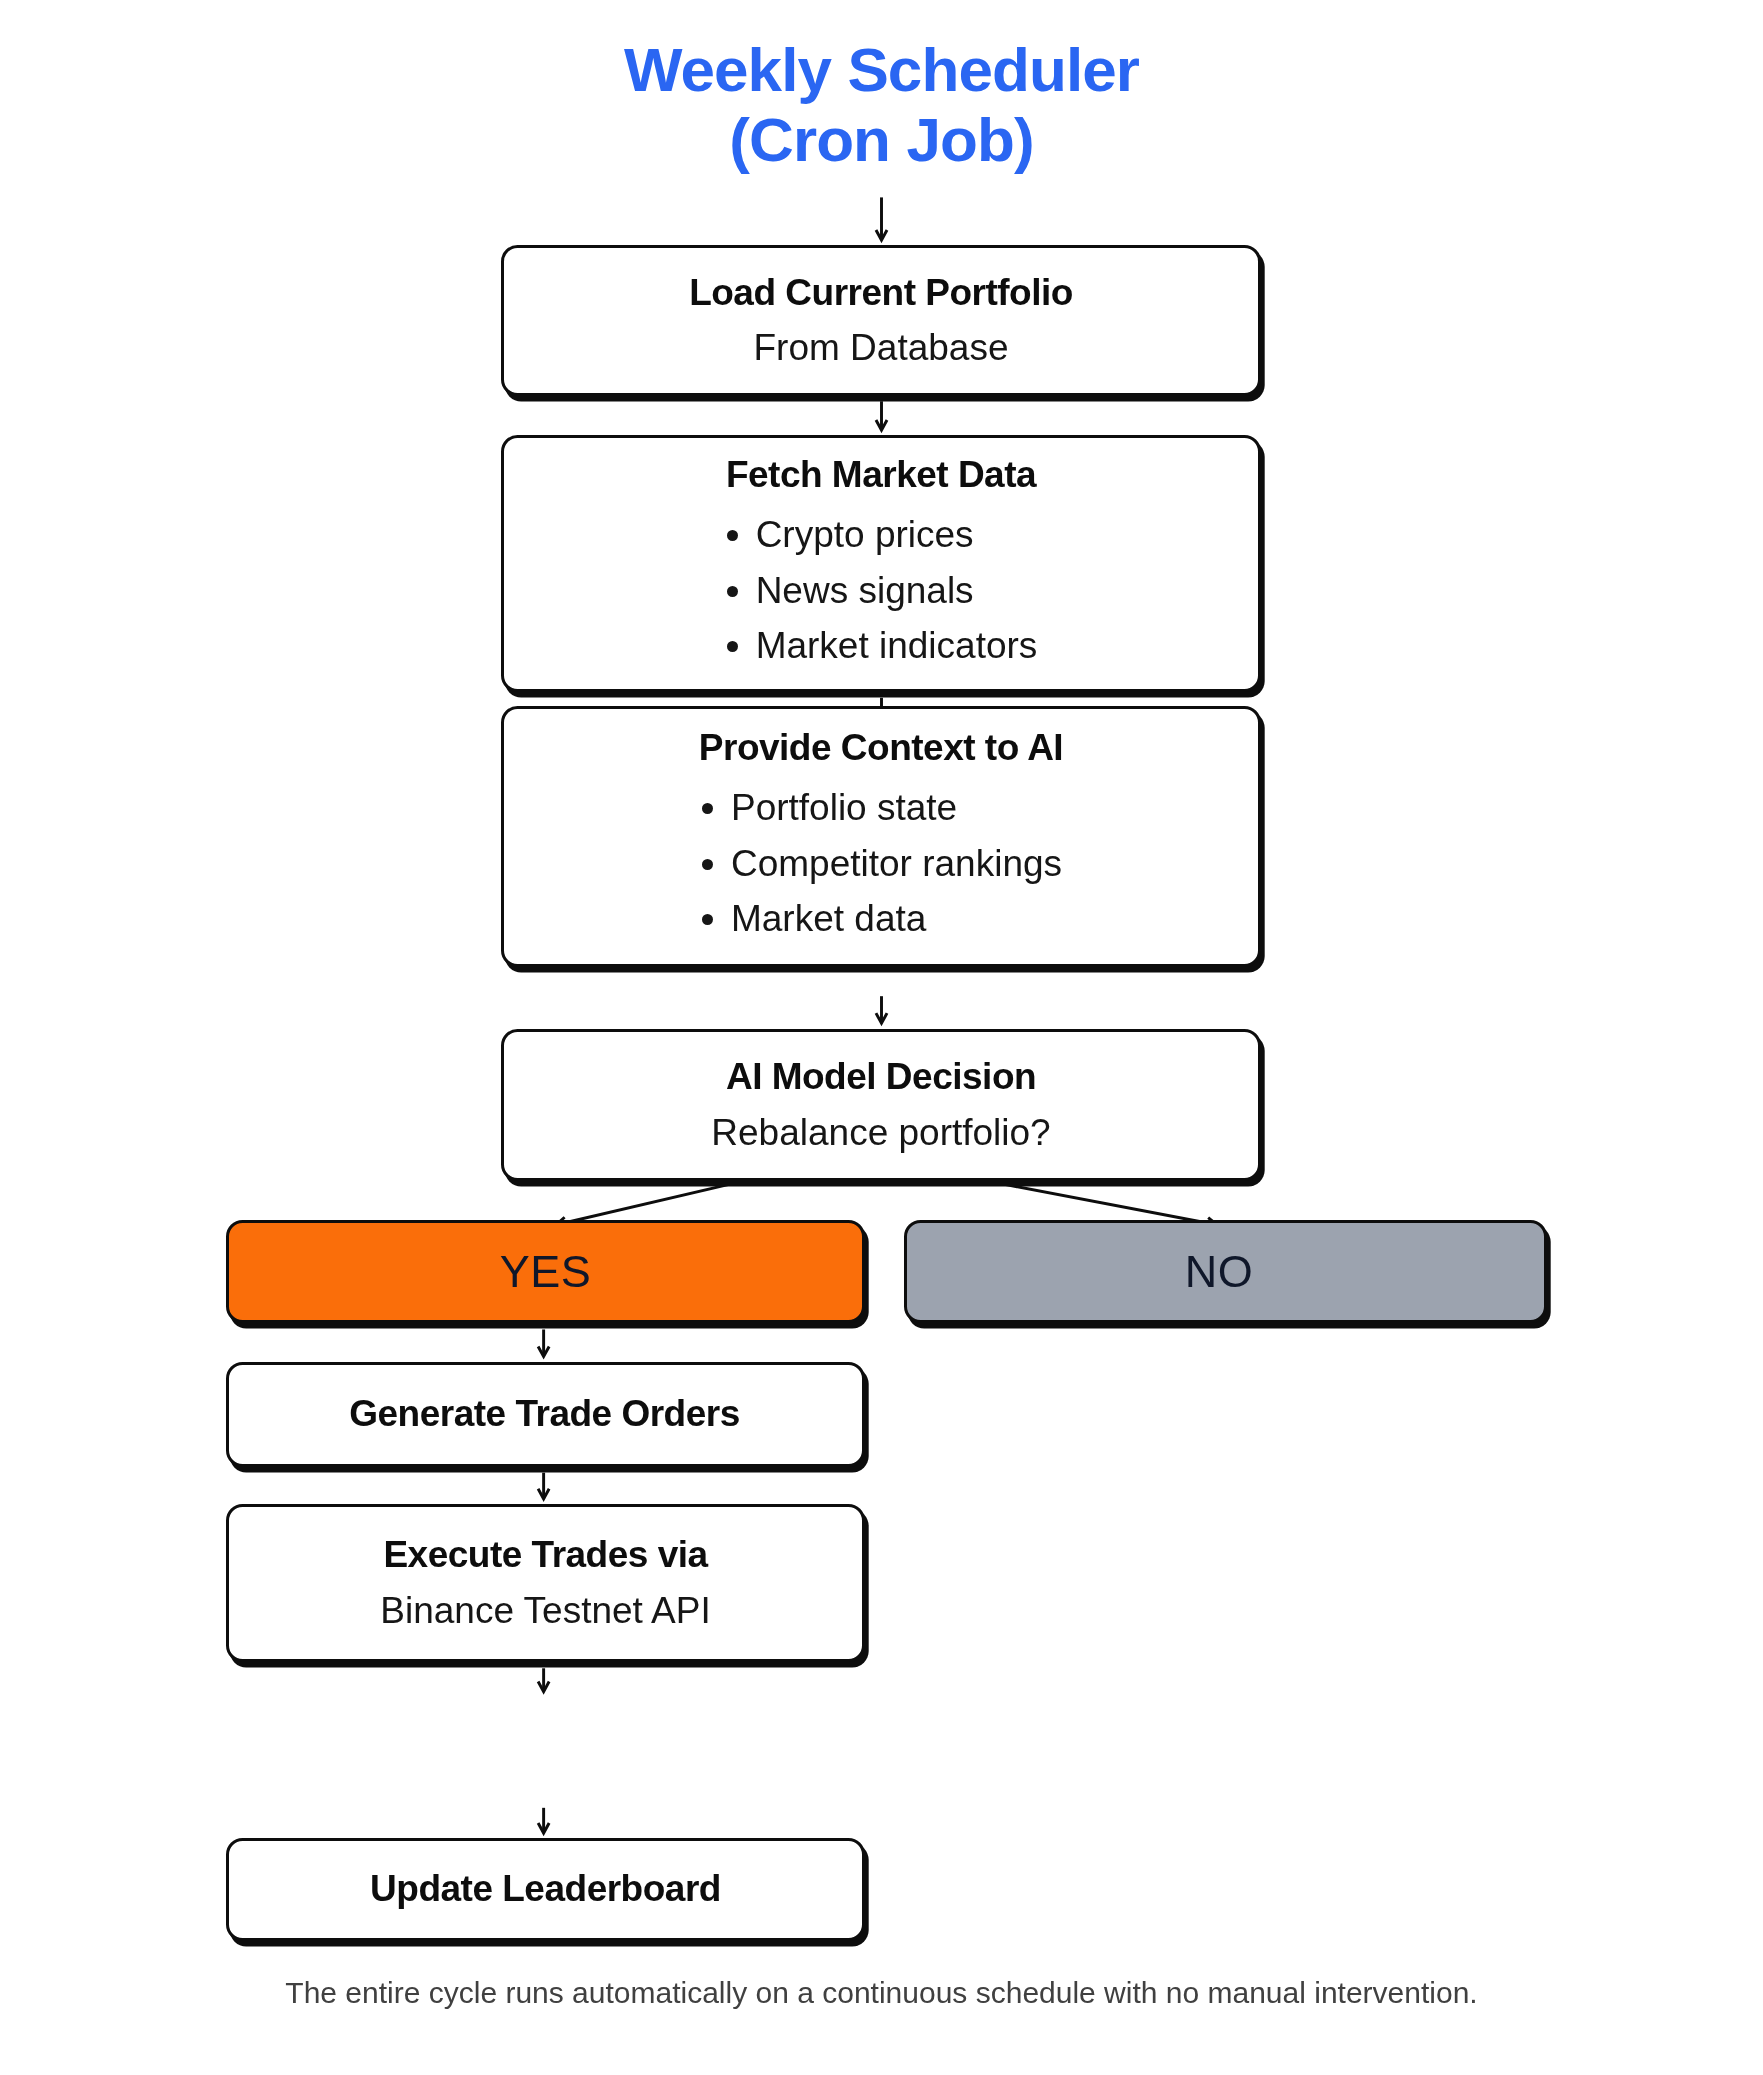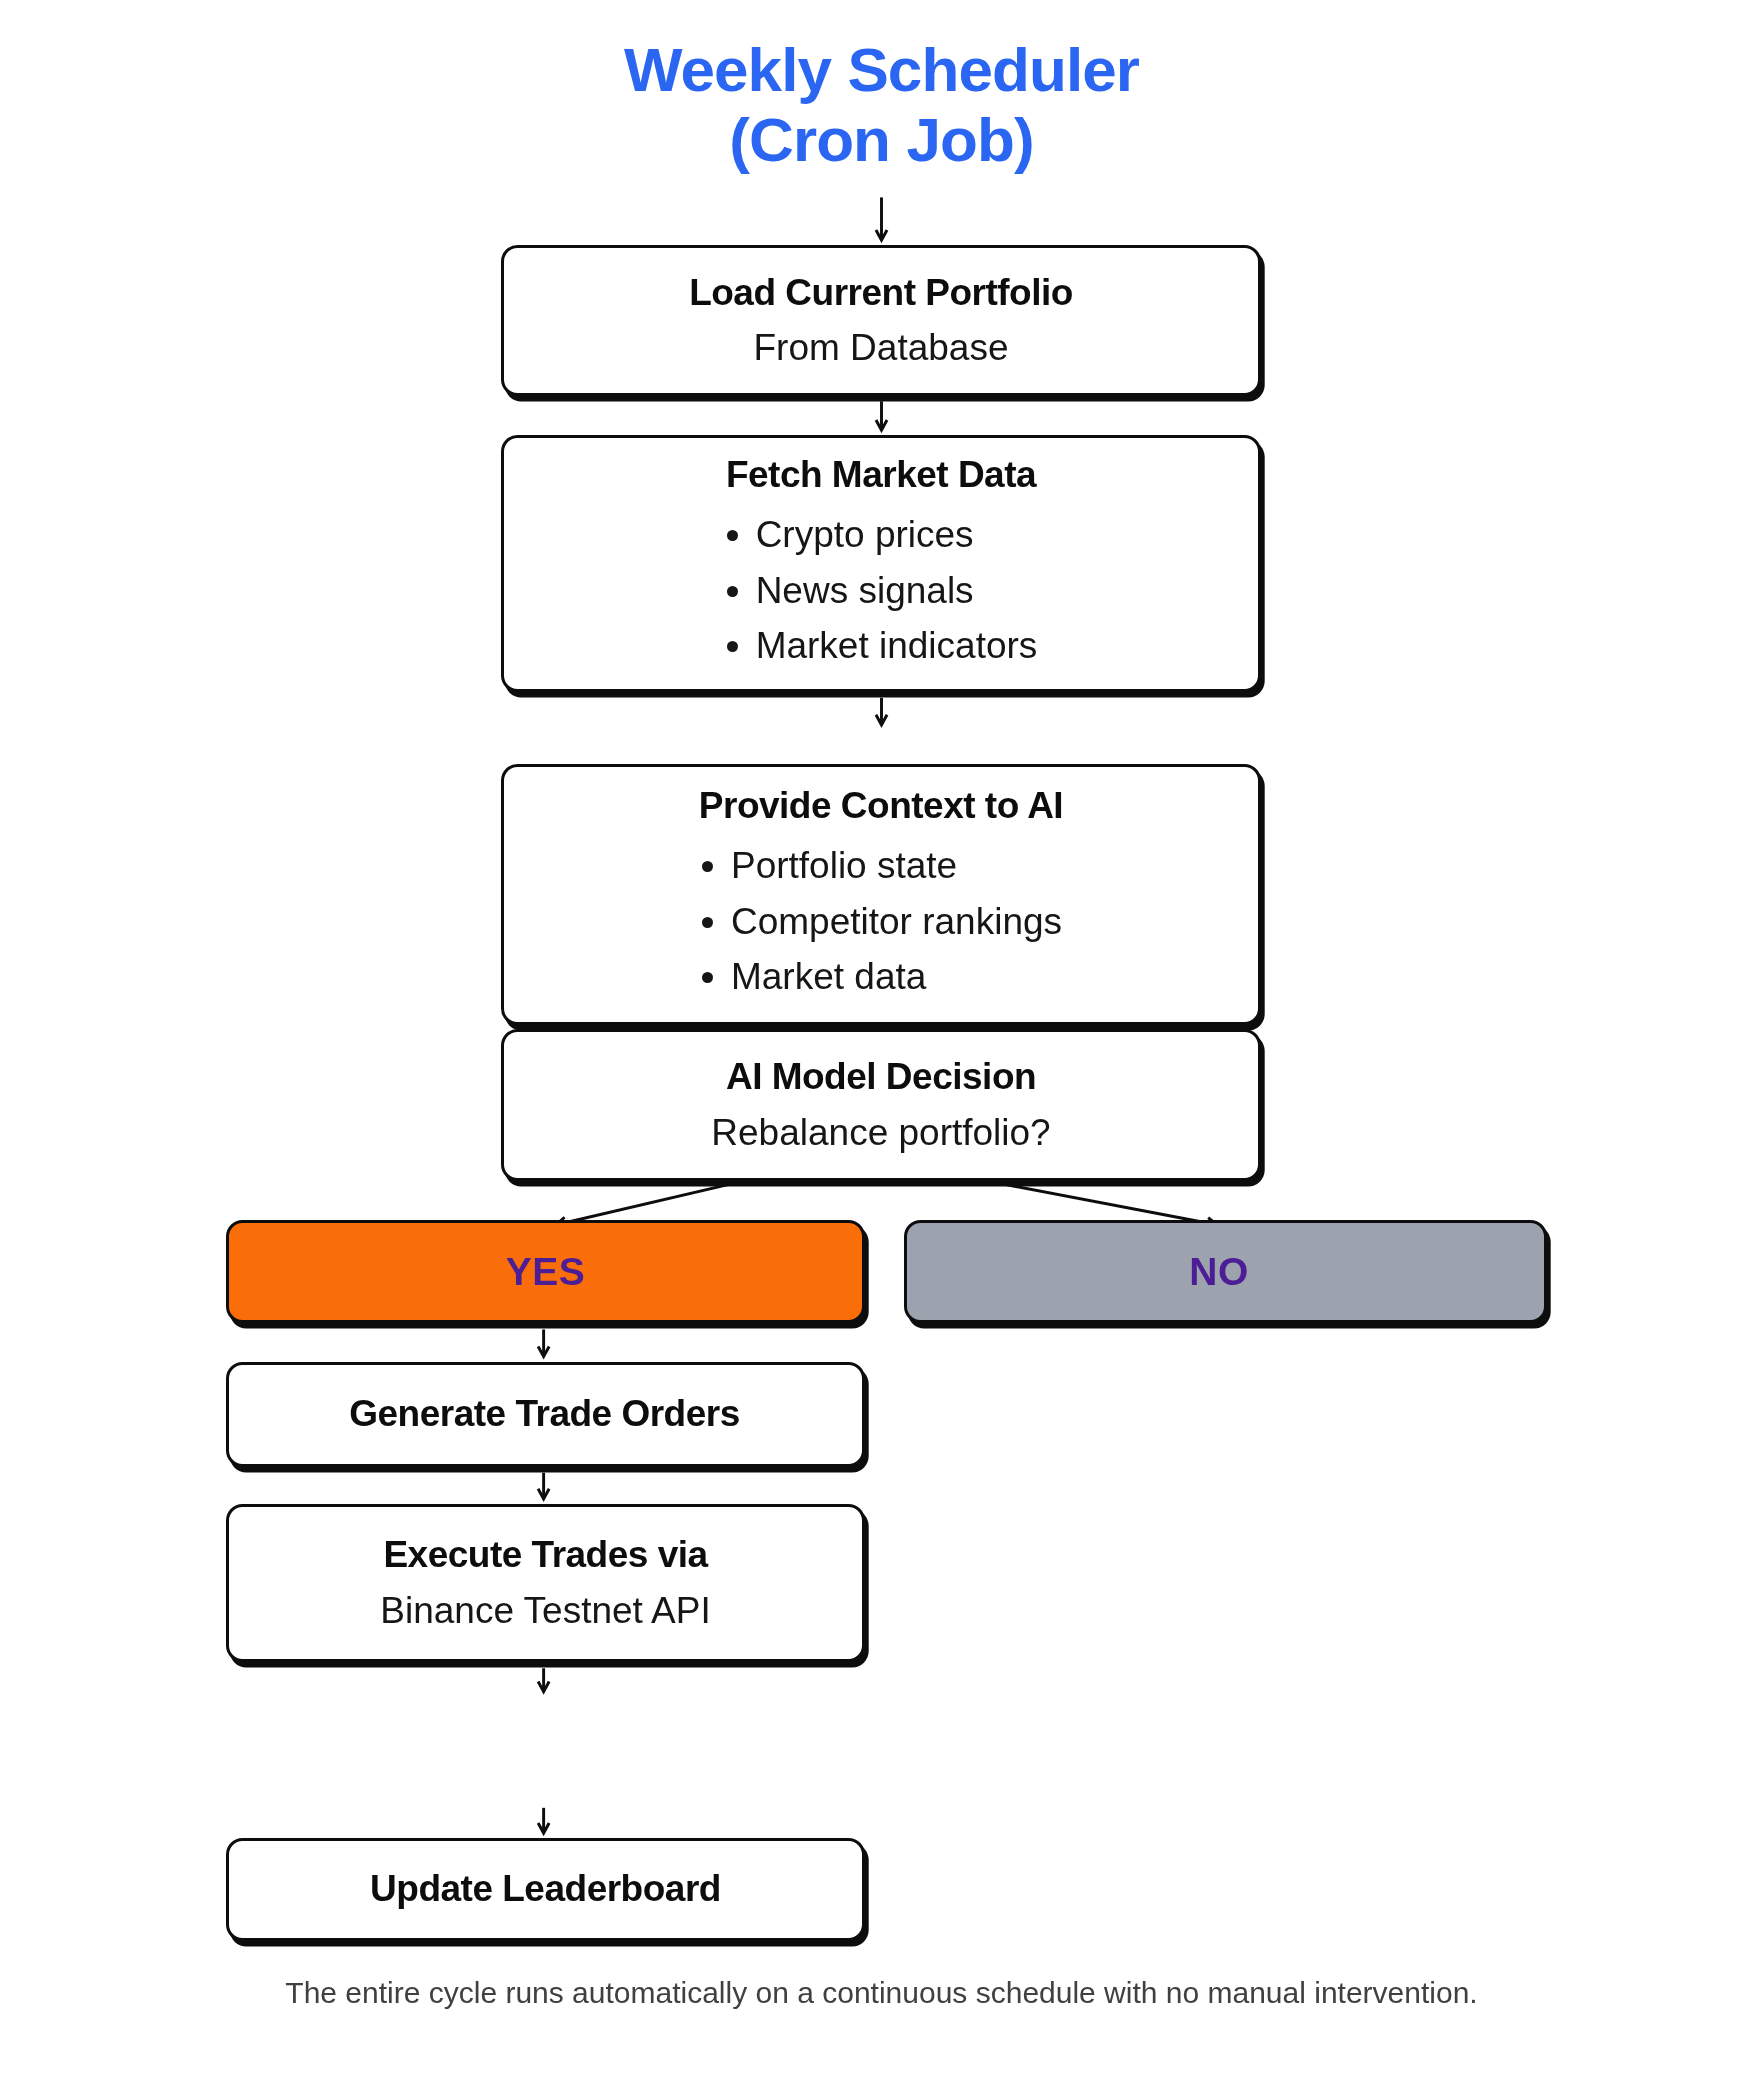--- a/index.html
+++ b/index.html
@@ -64,38 +64,38 @@
     text-align:left;
     font-size:37px;
     font-weight:400;
     line-height:1.5;
     color:#161616;
     list-style:disc;
   }
   .node--yes{ background:#FA6E0A; }
   .node--no{ background:#9CA3AF; }
   .branch-label{
-    font-size:39px;
-    font-weight:700;
+    font-size:45px;
+    font-weight:400;
     letter-spacing:0.5px;
-    color:#4c1d95;
+    color:#0f172a;
   }
   .footer-note{
     position:absolute;
     left:0; top:1976px;
     width:1763px;
     text-align:center;
     font-size:30px;
     font-weight:400;
     color:#404040;
   }
   
   .n-load        { left:501px;  top:245px;  width:760px; height:151px; }
   .n-fetch       { left:501px;  top:435px;  width:760px; height:257px; }
-  .n-context     { left:501px;  top:764px;  width:760px; height:261px; }
+  .n-context     { left:501px;  top:706px;  width:760px; height:261px; }
   .n-decision    { left:501px;  top:1029px; width:760px; height:152px; }
   .n-yes         { left:226px;  top:1220px; width:639px; height:103px; }
   .n-no          { left:904px;  top:1220px; width:643px; height:103px;padding-left:9px; }
   .n-generate    { left:226px;  top:1362px; width:639px; height:105px;padding-left:20px; }
   .n-execute     { left:226px;  top:1504px; width:639px; height:158px; }
   .n-updatedb    { left:226px;  top:1697px; width:639px; height:105px; }
   .n-leaderboard { left:226px;  top:1838px; width:639px; height:103px;justify-content:center; }
 </style>
 </head>
 <body>

